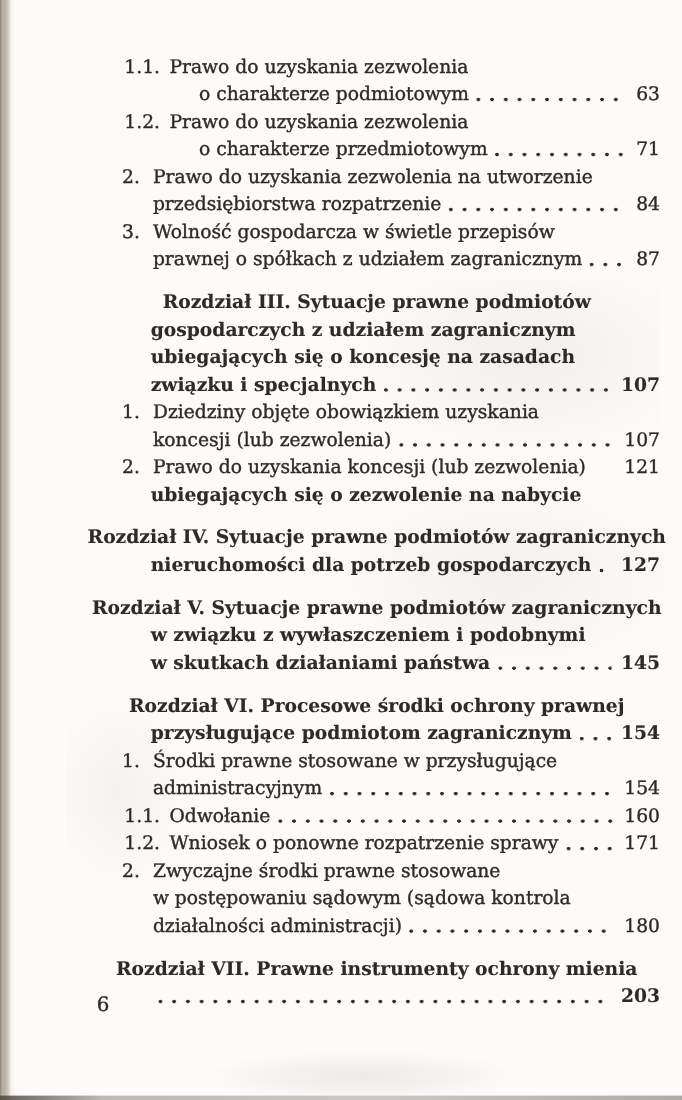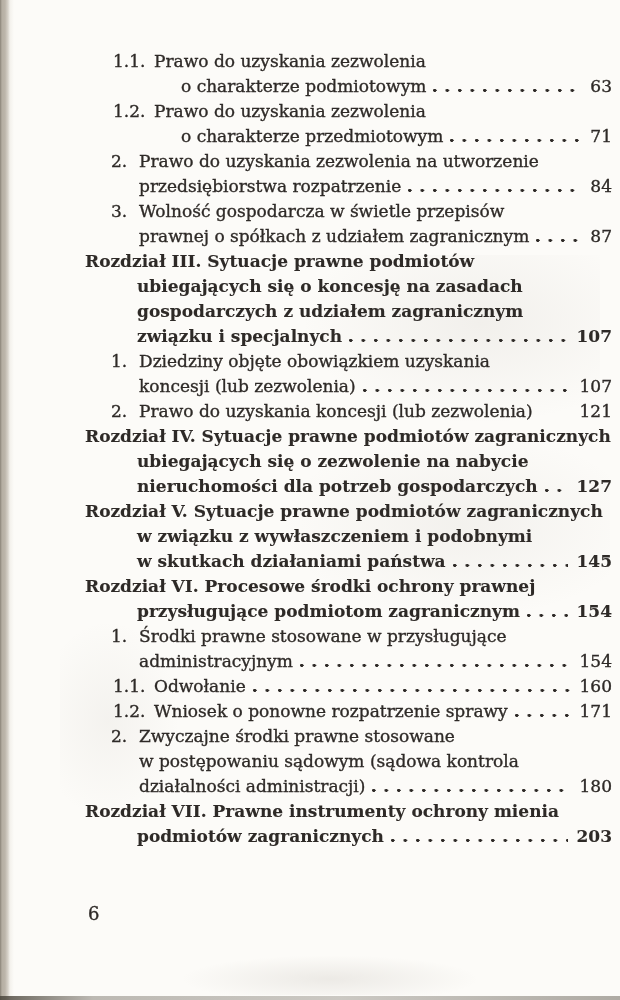--- a/index.html
+++ b/index.html
@@ -25,23 +25,23 @@
   .toc{
     position:absolute;left:0;top:0;right:0;
     padding-top:49px;
     color:#2e2a27;
     font-size:17px;
     -webkit-text-stroke:0.35px #2e2a27;
   }
   .line{
     display:flex;align-items:baseline;white-space:nowrap;
     line-height:25px;height:25px;
-    padding-right:8px;
-  }
-  .chap {padding-left:85px;margin-top:0;font-weight:700;-webkit-text-stroke:0.1px #2e2a27;}
+    padding-right:20px;
+  }
+  .chap {padding-left:85px;margin-top:14px;font-weight:700;justify-content:center;-webkit-text-stroke:0.1px #2e2a27;}
   .chapc{padding-left:137px;font-weight:700;-webkit-text-stroke:0.1px #2e2a27;}
   .num  {padding-left:111px;}
   .numc {padding-left:139px;}
   .sub  {padding-left:113px;}
   .subc {padding-left:153px;margin-left:28px;}
   .num .lbl{display:inline-block;width:28px;}
   .sub .lbl{display:inline-block;width:41px;}
   .leader{
     flex:1 1 auto;align-self:stretch;
     margin:0 9px 0 7px;
@@ -102,24 +102,24 @@
       </div>
       <div class="line numc">
         <span class="txt">prawnej o spółkach z udziałem zagranicznym</span>
         <span class="leader dots"></span>
         <span class="pg">87</span>
       </div>
       <div class="line chap">
         <span class="txt">Rozdział III. Sytuacje prawne podmiotów</span>
       </div>
       <div class="line chapc">
+        <span class="txt">gospodarczych z udziałem zagranicznym</span>
+      </div>
+      <div class="line chapc">
         <span class="txt">ubiegających się o koncesję na zasadach</span>
-      </div>
-      <div class="line chapc">
-        <span class="txt">gospodarczych z udziałem zagranicznym</span>
       </div>
       <div class="line chapc">
         <span class="txt">związku i specjalnych</span>
         <span class="leader dots"></span>
         <span class="pg">107</span>
       </div>
       <div class="line num">
         <span class="lbl">1.</span>
         <span class="txt">Dziedziny objęte obowiązkiem uzyskania</span>
       </div>
@@ -127,25 +127,25 @@
         <span class="txt">koncesji (lub zezwolenia)</span>
         <span class="leader dots"></span>
         <span class="pg">107</span>
       </div>
       <div class="line num">
         <span class="lbl">2.</span>
         <span class="txt">Prawo do uzyskania koncesji (lub zezwolenia)</span>
         <span class="leader"></span>
         <span class="pg">121</span>
       </div>
+      <div class="line chapc">
+        <span class="txt">ubiegających się o zezwolenie na nabycie</span>
+      </div>
       <div class="line chap">
         <span class="txt">Rozdział IV. Sytuacje prawne podmiotów zagranicznych</span>
-      </div>
-      <div class="line chapc">
-        <span class="txt">ubiegających się o zezwolenie na nabycie</span>
       </div>
       <div class="line chapc">
         <span class="txt">nieruchomości dla potrzeb gospodarczych</span>
         <span class="leader dots"></span>
         <span class="pg">127</span>
       </div>
       <div class="line chap">
         <span class="txt">Rozdział V. Sytuacje prawne podmiotów zagranicznych</span>
       </div>
       <div class="line chapc">
@@ -194,21 +194,20 @@
       </div>
       <div class="line numc">
         <span class="txt">działalności administracji)</span>
         <span class="leader dots"></span>
         <span class="pg">180</span>
       </div>
       <div class="line chap">
         <span class="txt">Rozdział VII. Prawne instrumenty ochrony mienia</span>
       </div>
       <div class="line chapc">
-        <span class="txt">podmiotów zagranicznych</span>
         <span class="leader dots"></span>
         <span class="pg">203</span>
       </div>
     </div>
 
   <div class="folio">6</div>
 
   <div class="bottom-shadow"></div>
 </div>
 

